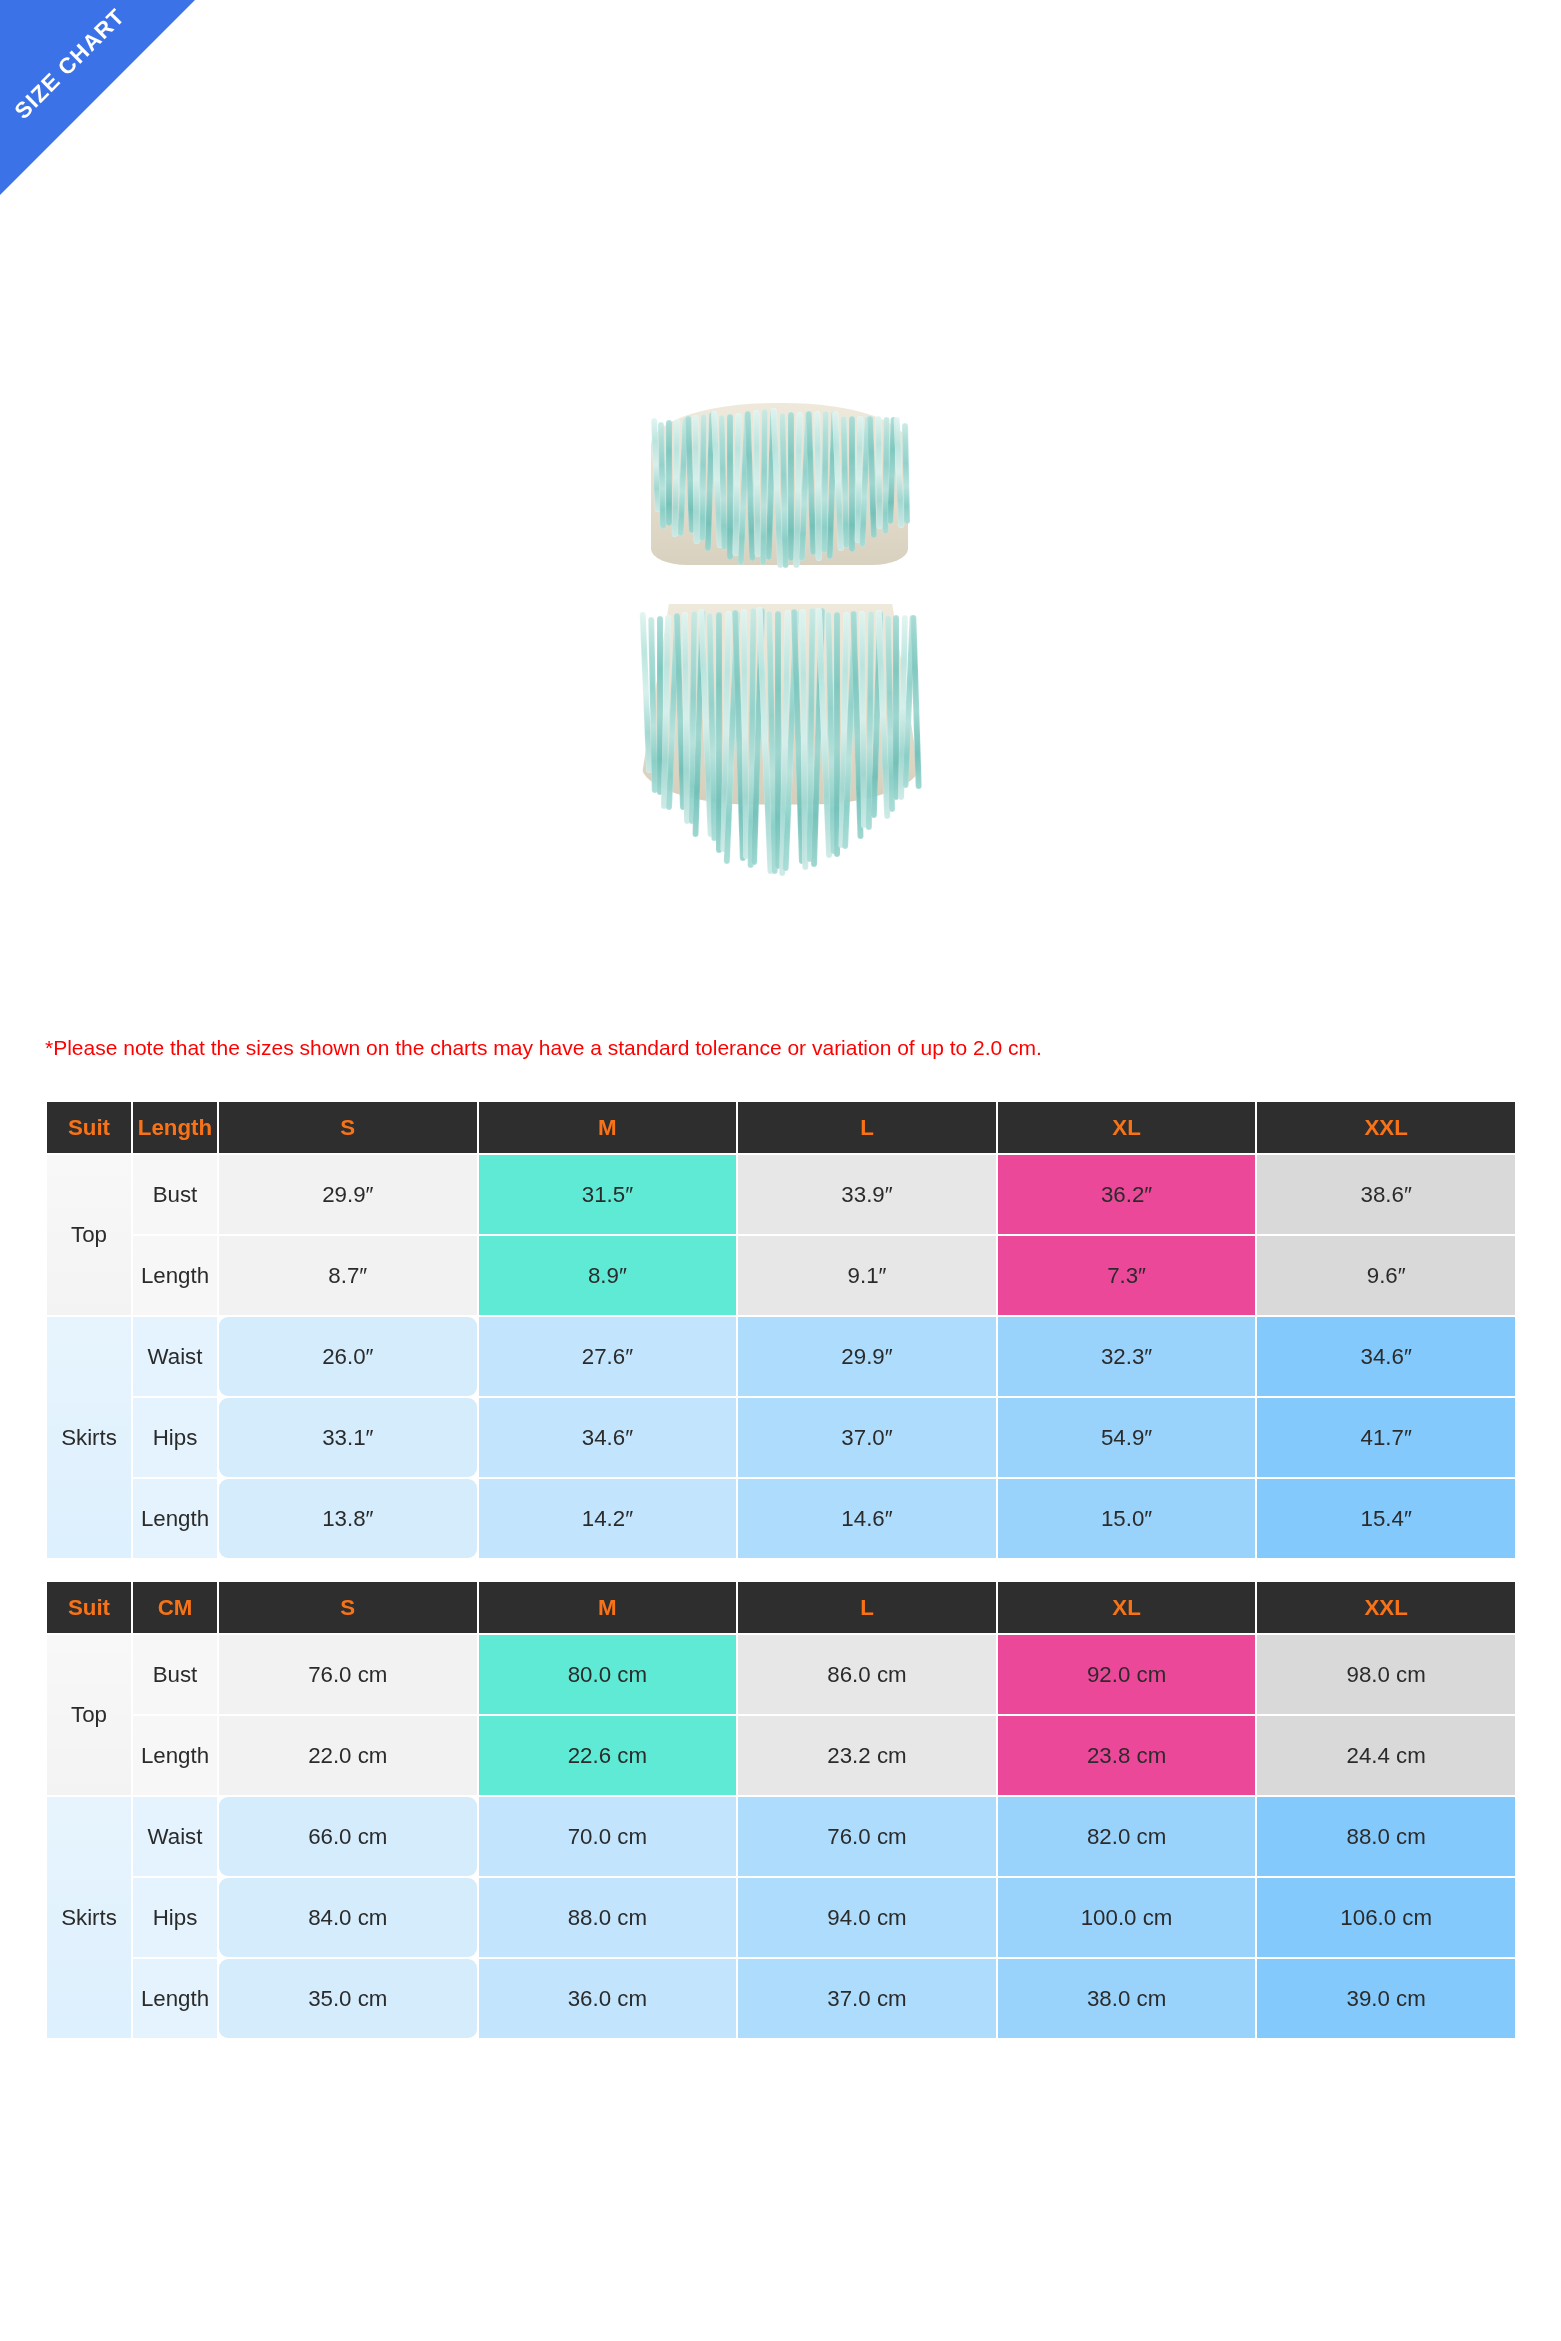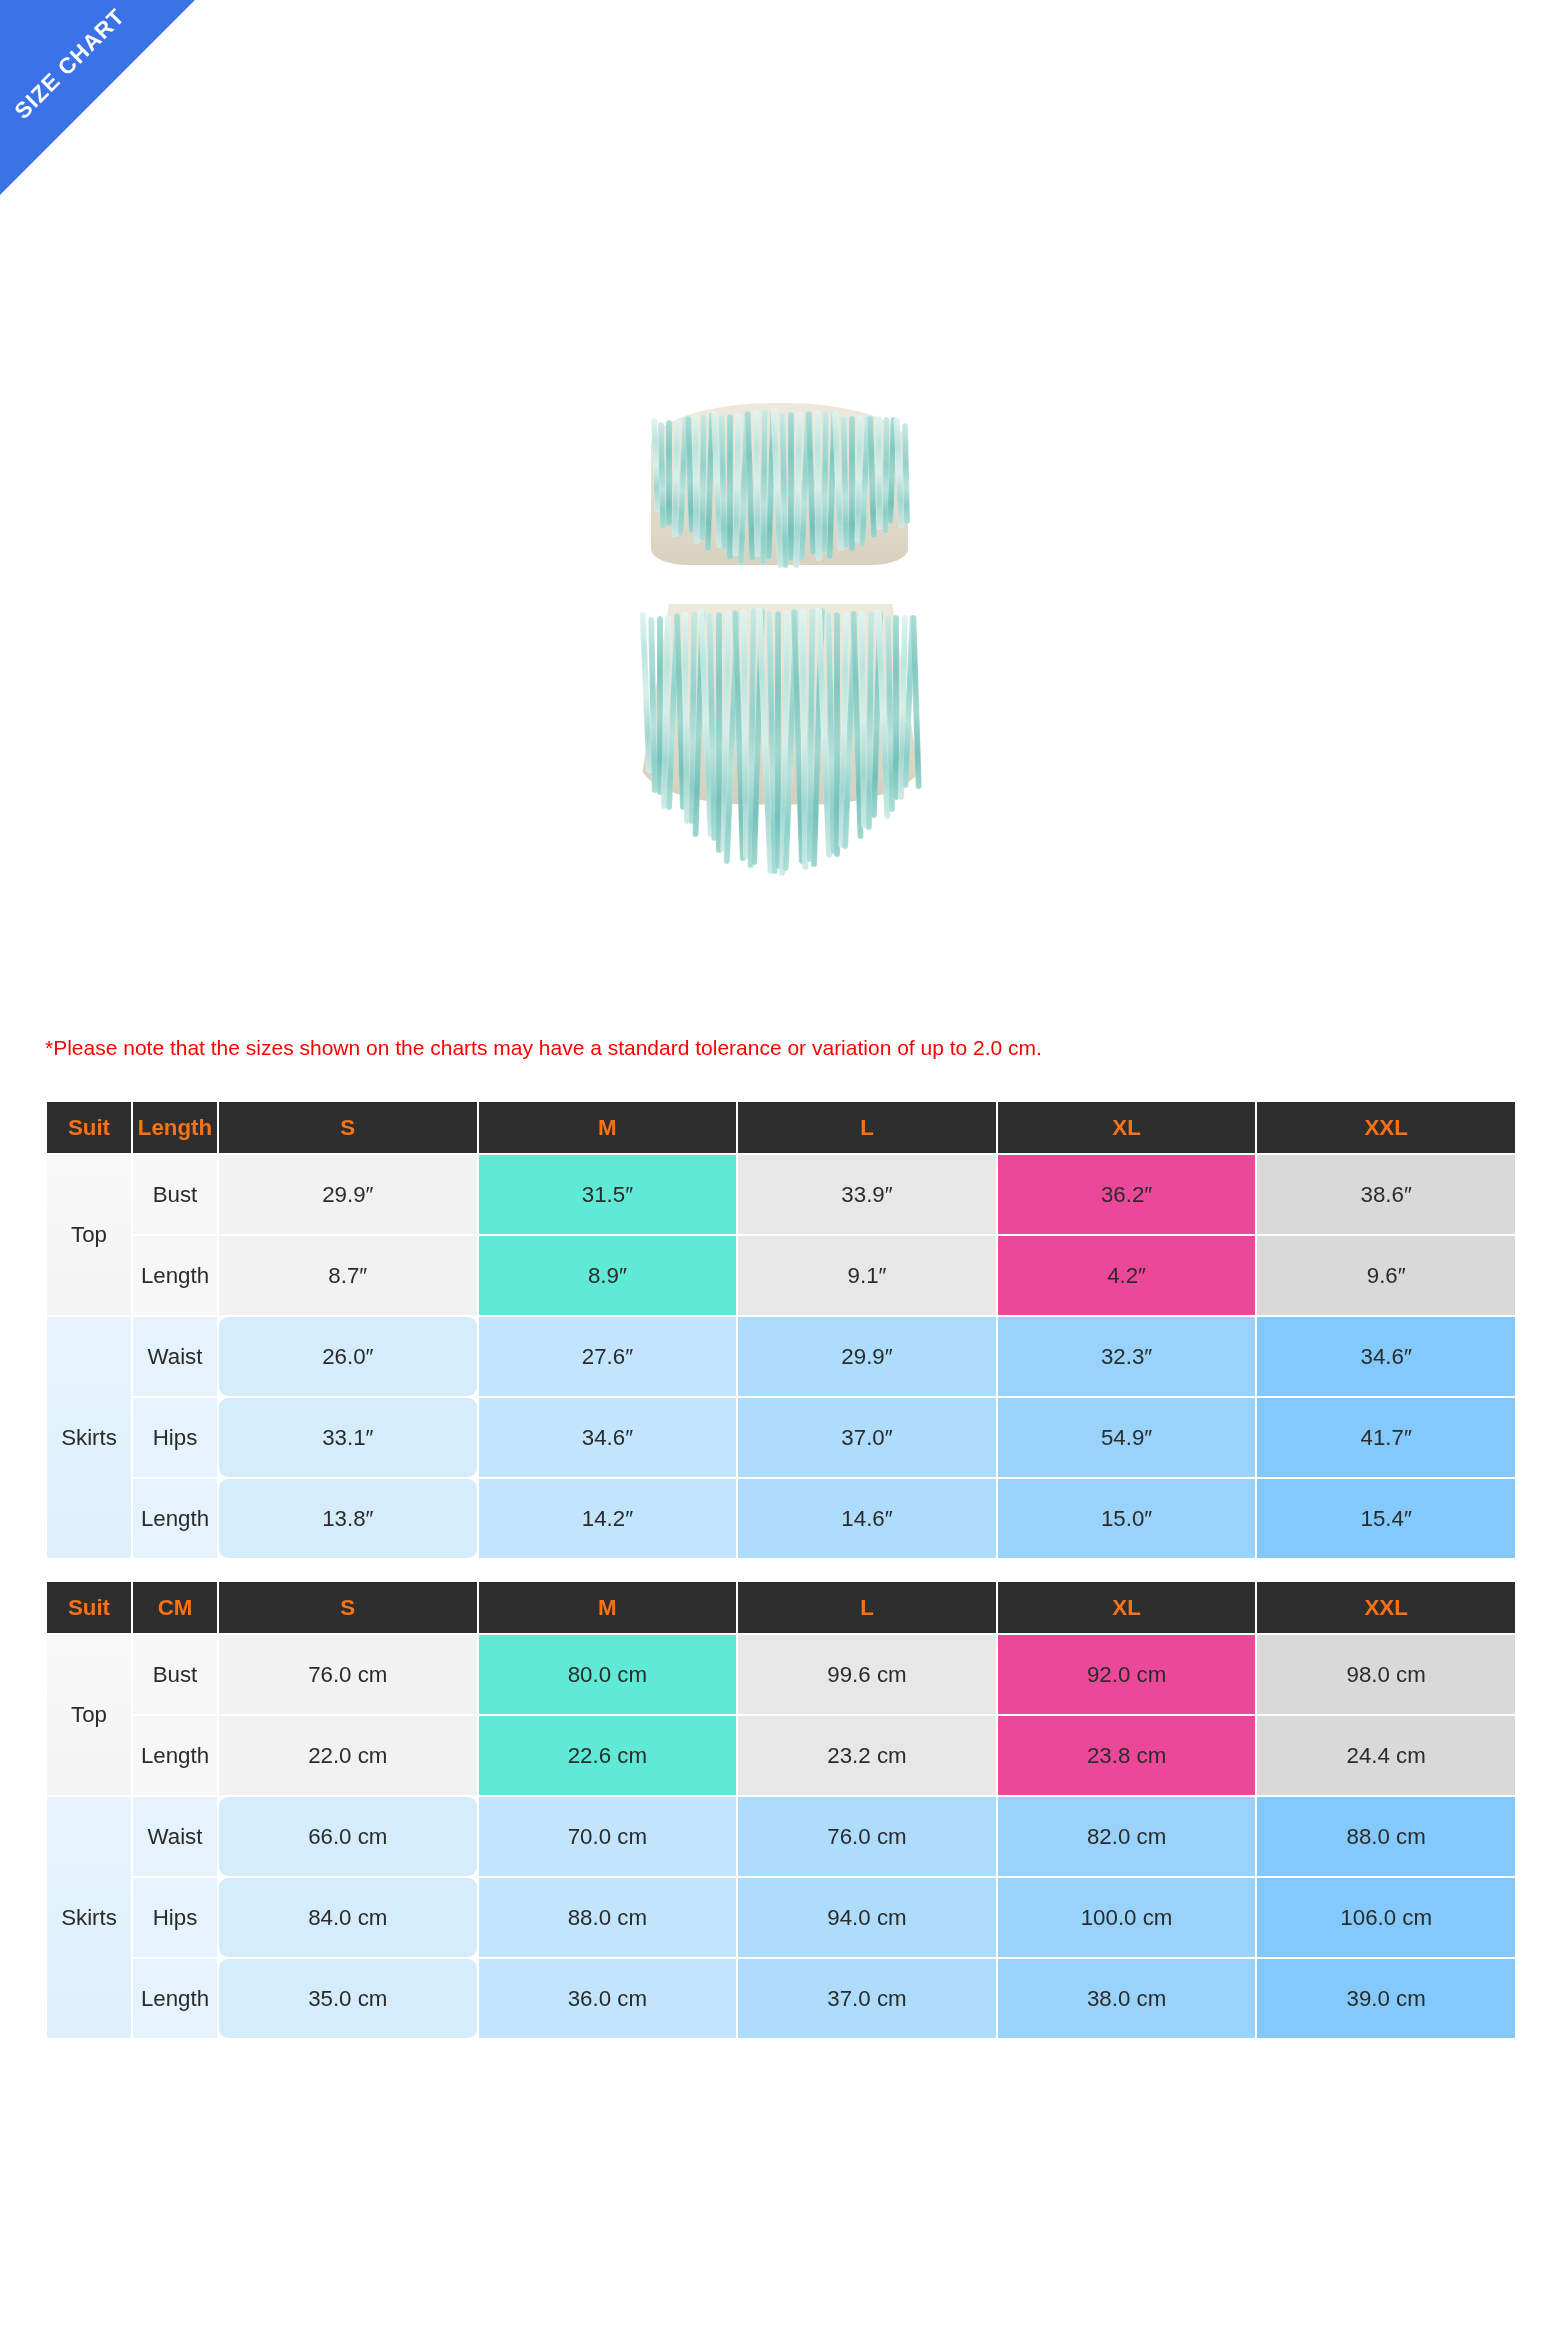--- a/index.html
+++ b/index.html
@@ -273,21 +273,21 @@
       <td class="g2">31.5″</td>
       <td class="g3">33.9″</td>
       <td class="g4">36.2″</td>
       <td class="g5">38.6″</td>
     </tr>
     <tr>
       <td class="g0 rowlabel">Length</td>
       <td class="g1">8.7″</td>
       <td class="g2">8.9″</td>
       <td class="g3">9.1″</td>
-      <td class="g4">4.2″</td>
+      <td class="g4">7.3″</td>
       <td class="g5">9.6″</td>
     </tr>
     <tr>
       <td class="bsuit groupcell" rowspan="3">Skirts</td>
       <td class="b0 rowlabel">Waist</td>
       <td class="b1">26.0″</td>
       <td class="b2">27.6″</td>
       <td class="b3">29.9″</td>
       <td class="b4">32.3″</td>
       <td class="b5">34.6″</td>
@@ -331,21 +331,21 @@
       <th>XL</th>
       <th>XXL</th>
     </tr>
   </thead>
   <tbody>
     <tr>
       <td class="gsuit groupcell" rowspan="2">Top</td>
       <td class="g0 rowlabel">Bust</td>
       <td class="g1">76.0 cm</td>
       <td class="g2">80.0 cm</td>
-      <td class="g3">99.6 cm</td>
+      <td class="g3">86.0 cm</td>
       <td class="g4">92.0 cm</td>
       <td class="g5">98.0 cm</td>
     </tr>
     <tr>
       <td class="g0 rowlabel">Length</td>
       <td class="g1">22.0 cm</td>
       <td class="g2">22.6 cm</td>
       <td class="g3">23.2 cm</td>
       <td class="g4">23.8 cm</td>
       <td class="g5">24.4 cm</td>

